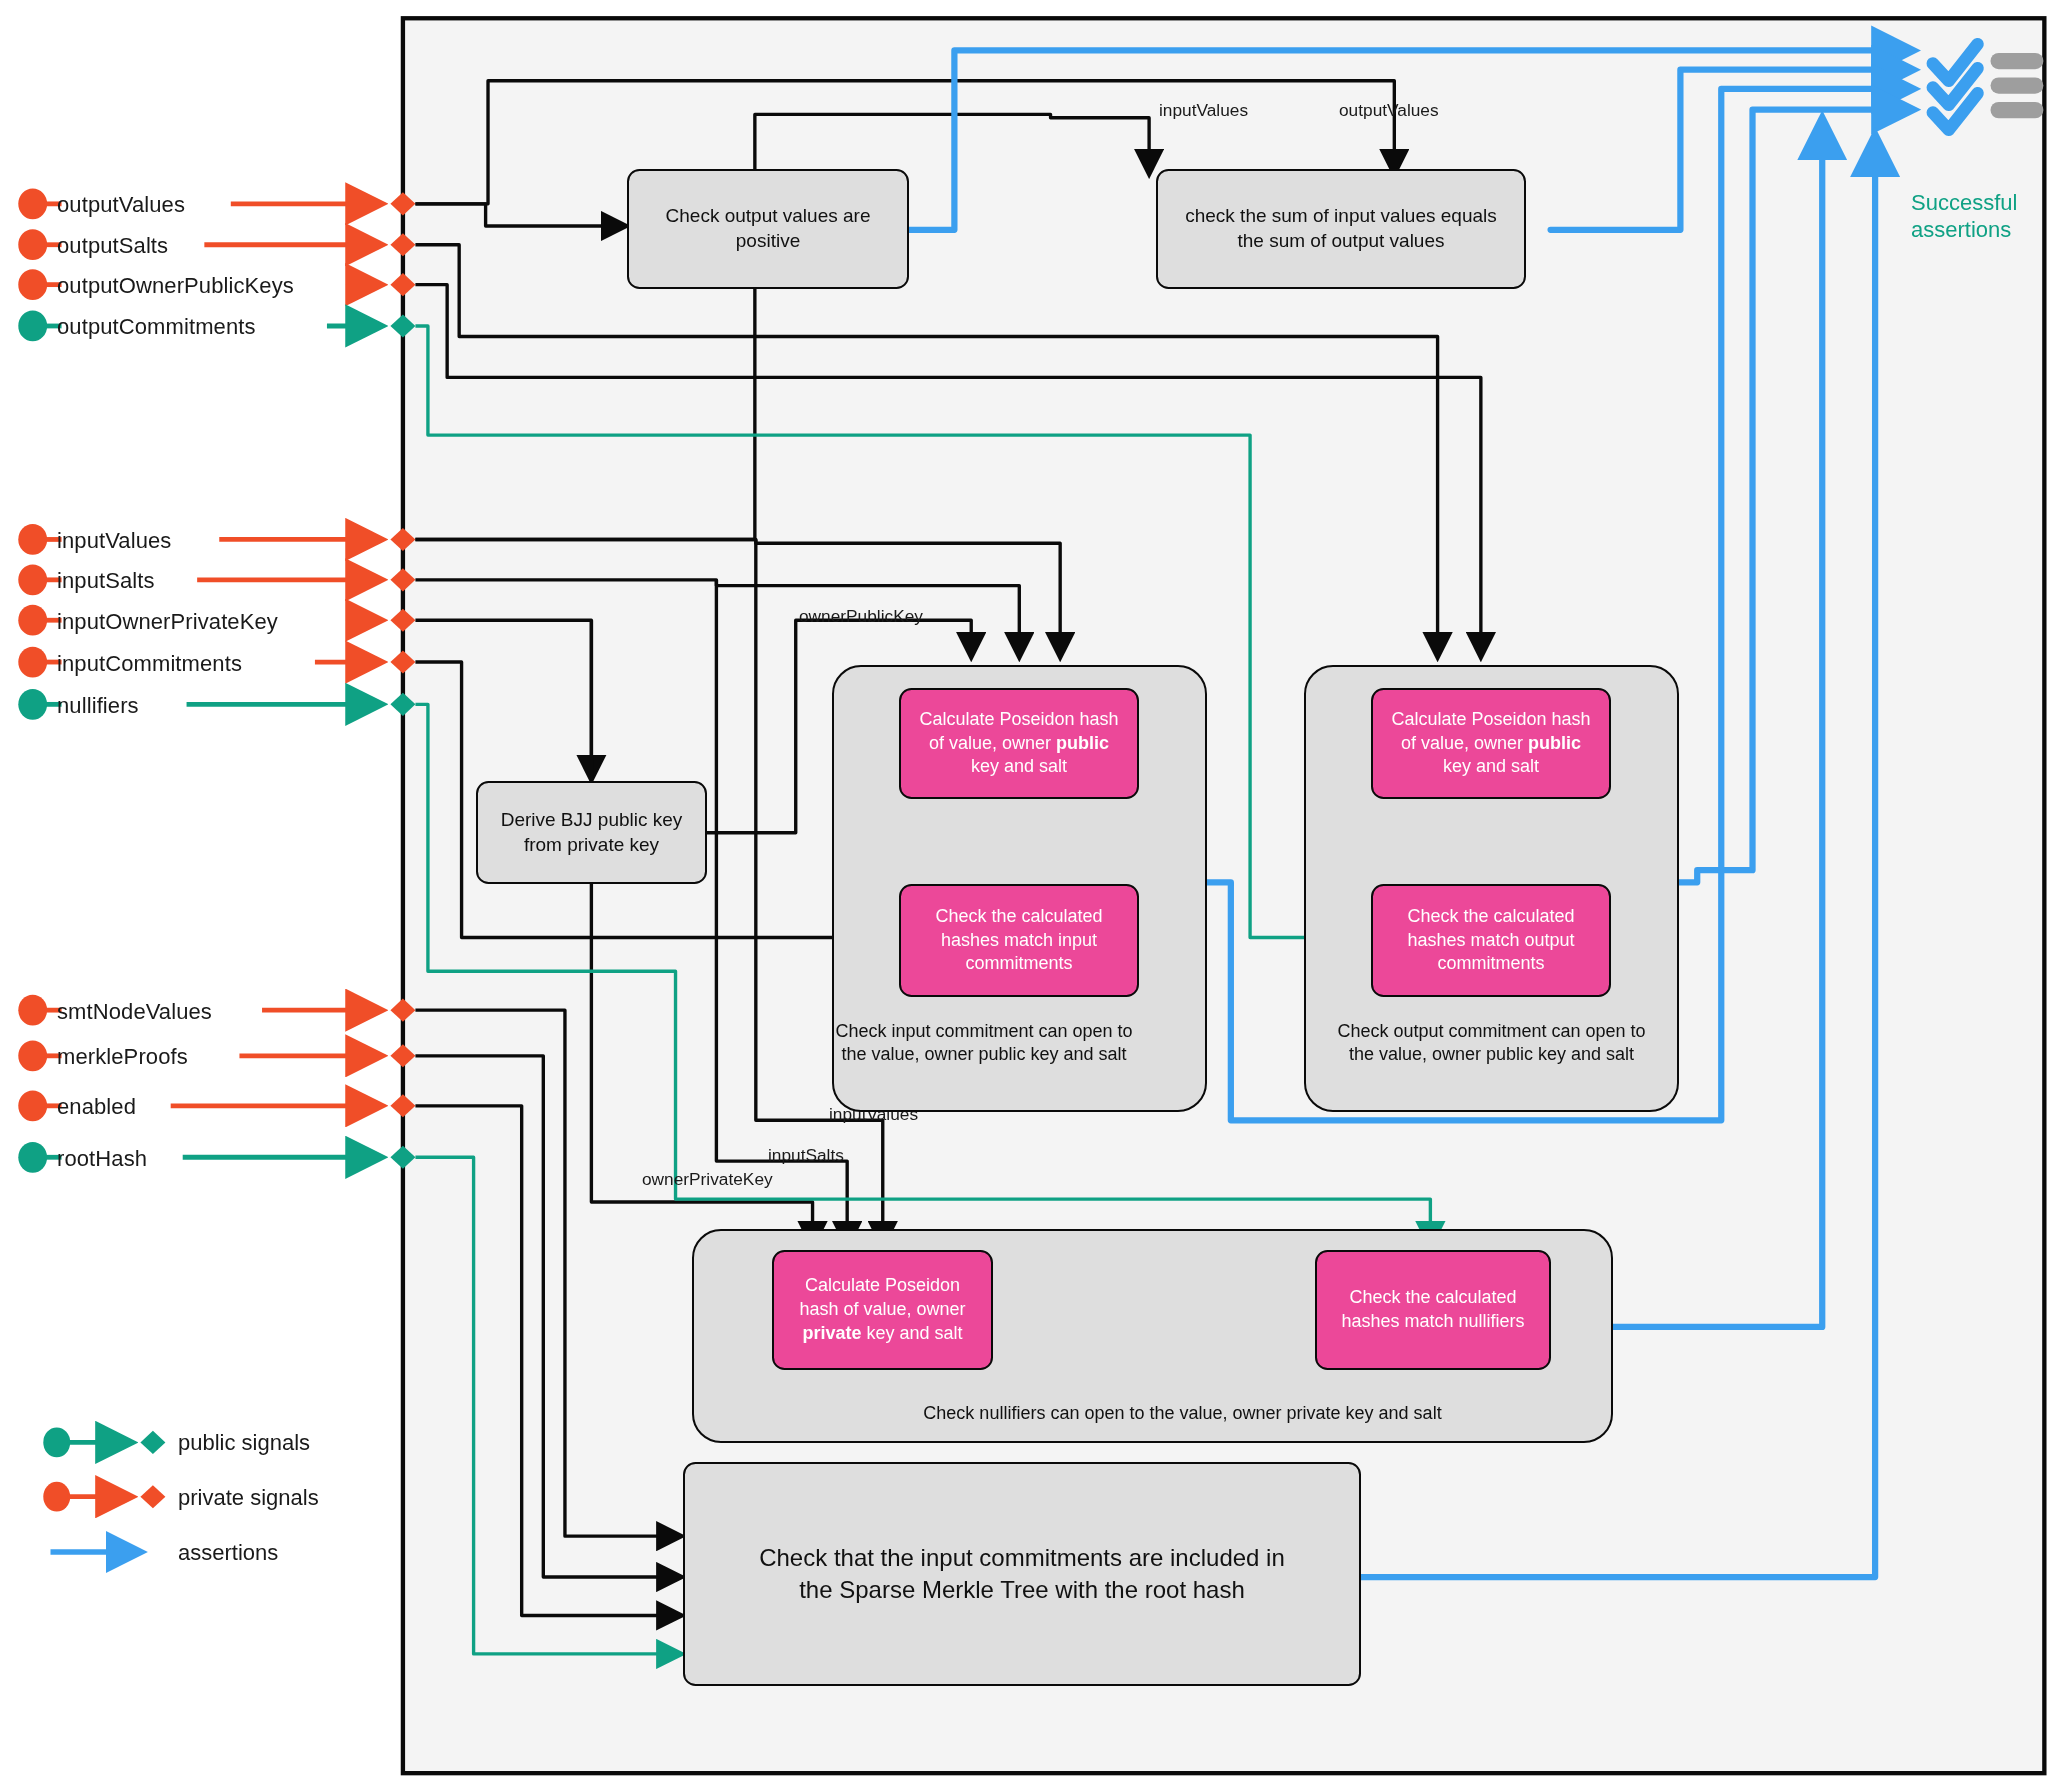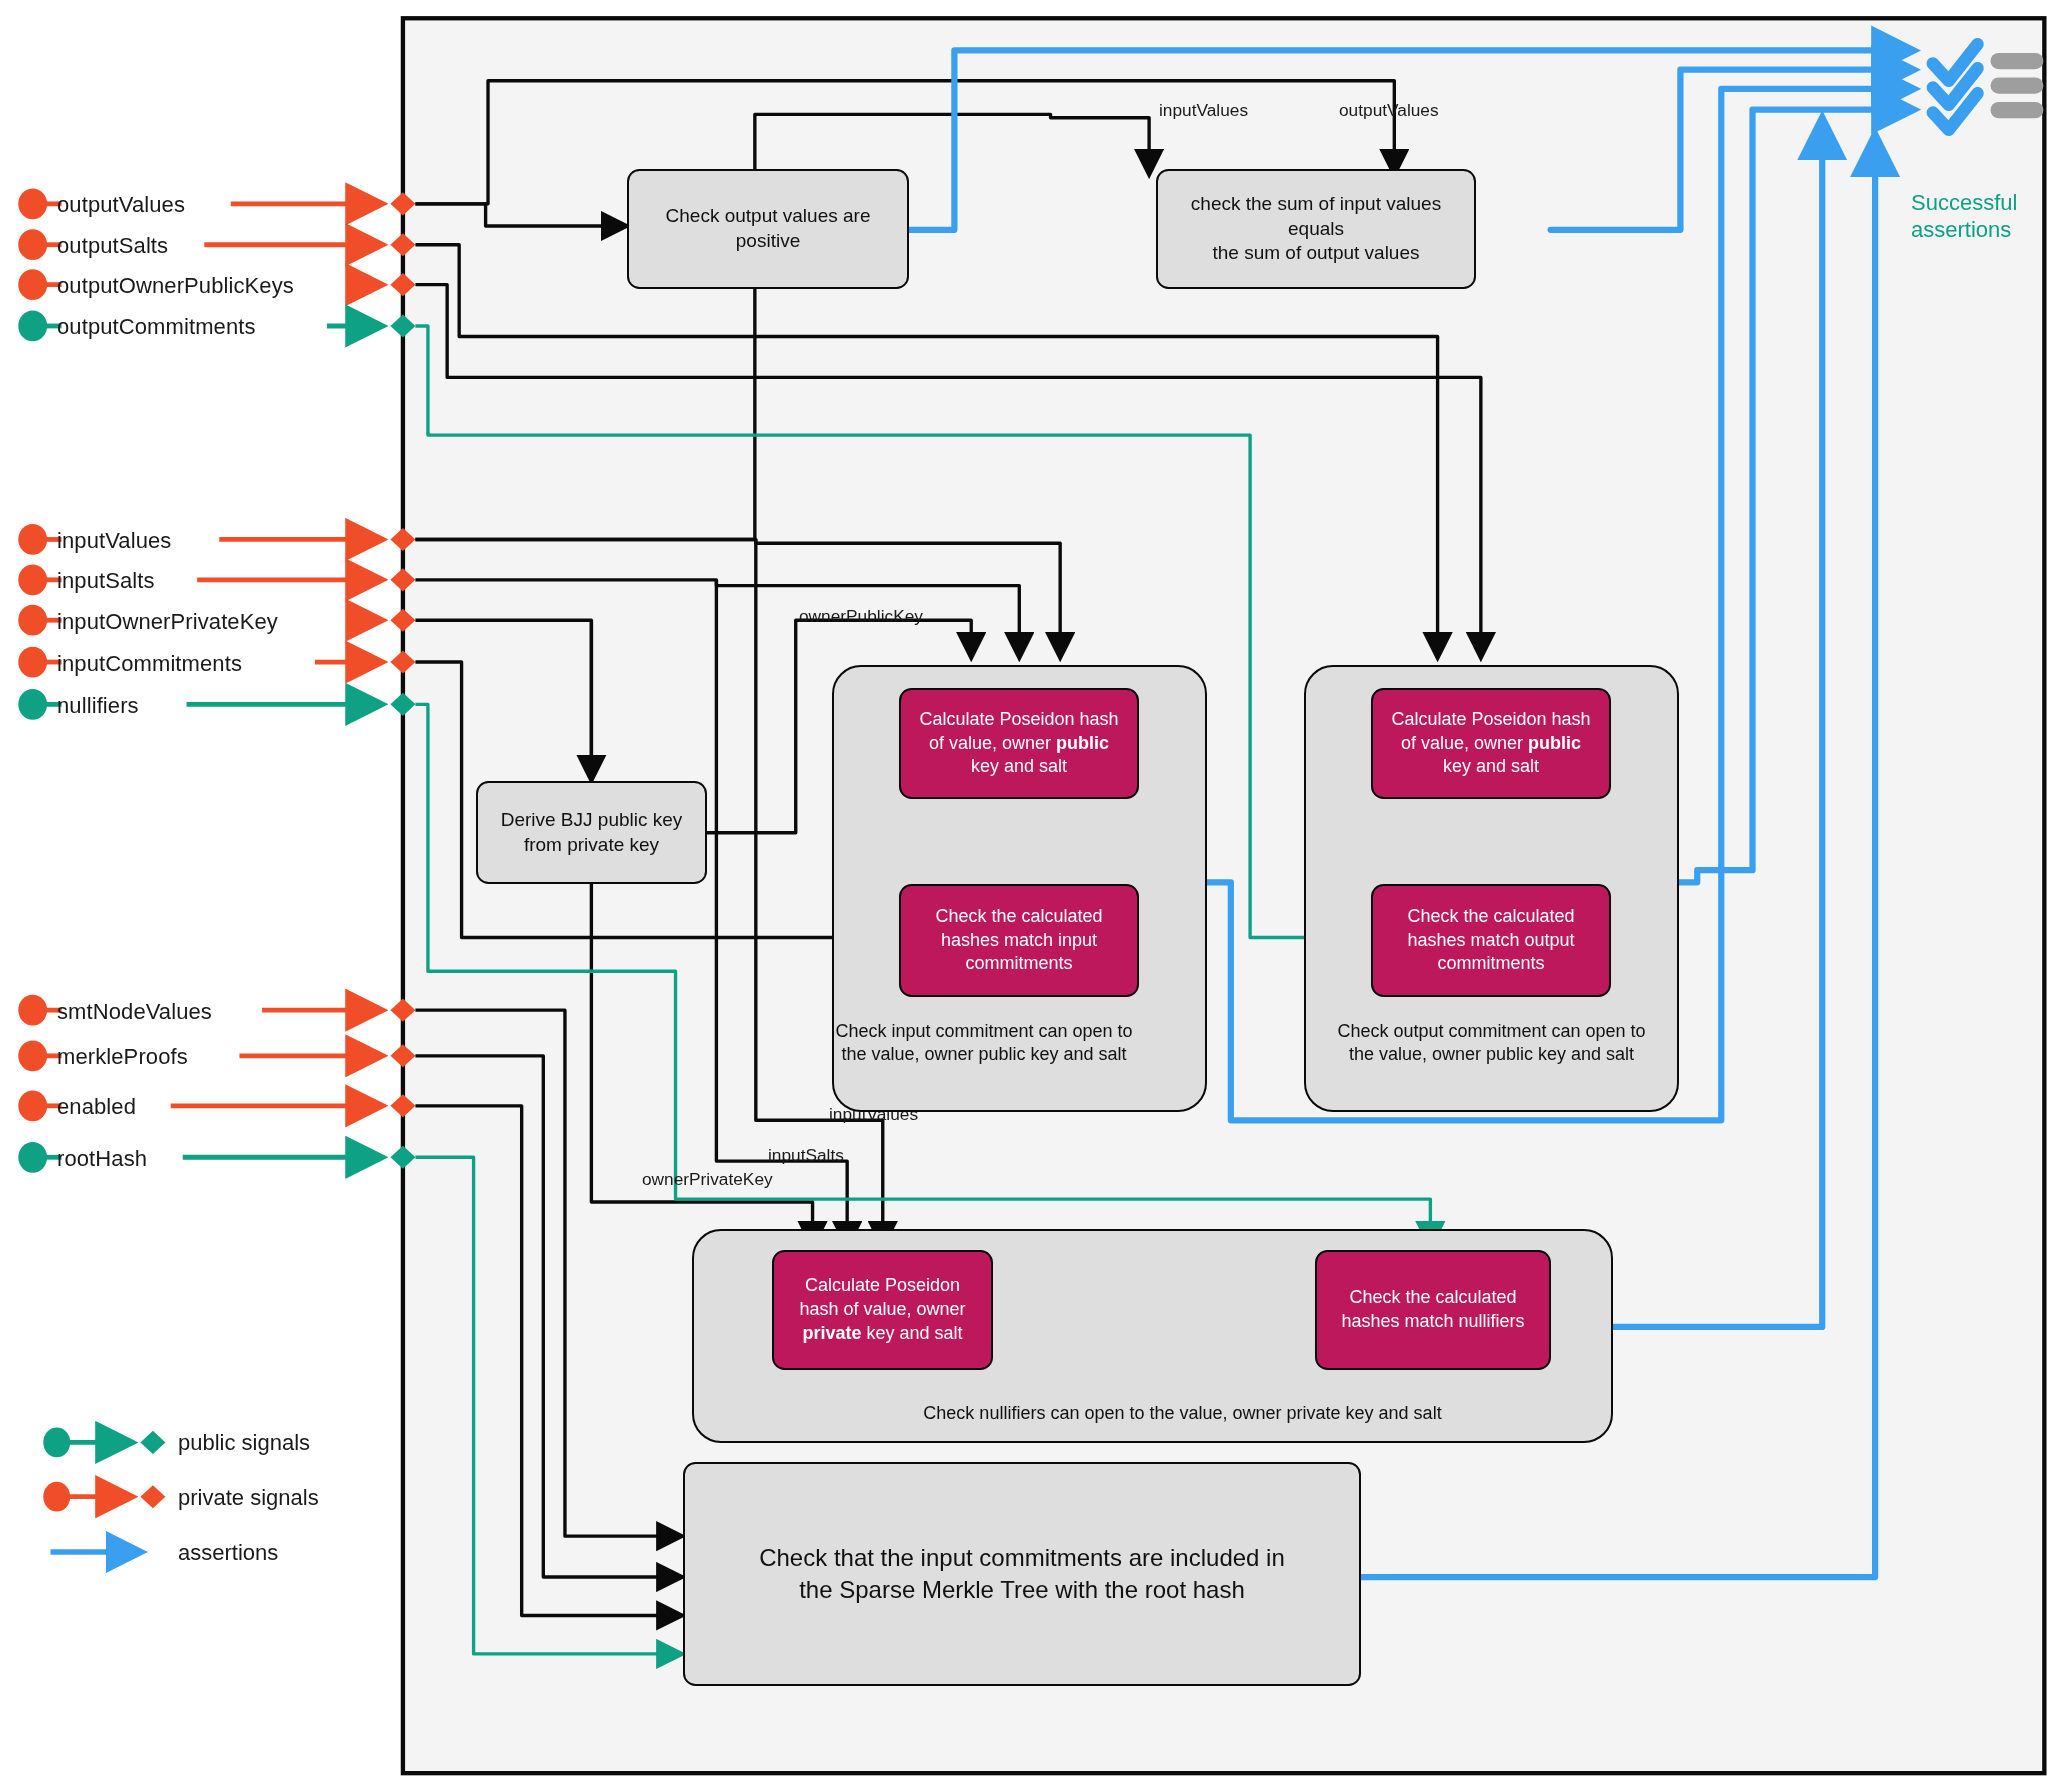--- a/index.html
+++ b/index.html
@@ -9,21 +9,21 @@
 
   .sig-label{position:absolute;font-size:22px;color:#1a1a1a;white-space:nowrap;letter-spacing:0.1px;}
   .legend-label{position:absolute;font-size:22px;color:#1a1a1a;white-space:nowrap;}
   .edge-label{position:absolute;font-size:17.3px;color:#1a1a1a;white-space:nowrap;}
   .succ-label{position:absolute;font-size:22px;color:#0FA184;line-height:1.22;white-space:nowrap;}
 
   .node{position:absolute;box-sizing:border-box;display:flex;align-items:center;
         justify-content:center;text-align:center;}
   .node-light{background:#dedede;border:2.9px solid #0a0a0a;border-radius:12.5px;
         color:#111;font-size:19px;line-height:1.3;}
-  .node-dark{background:#be185d;border:2.4px solid #0a0a0a;border-radius:12.5px;
+  .node-dark{background:#ec4899;border:2.4px solid #0a0a0a;border-radius:12.5px;
         color:#ffffff;font-size:18px;line-height:1.32;justify-content:center;}
   .group-box{position:absolute;box-sizing:border-box;background:#dedede;
         border:2.9px solid #0a0a0a;border-radius:29px;}
   .group-caption{position:absolute;text-align:center;font-size:18px;color:#111;line-height:1.3;}
   .big-node{font-size:24px;line-height:1.35;}
 </style>
 </head>
 <body>
 
 <div id="stage">
@@ -252,21 +252,21 @@
   <div class="edge-label" style="left:799px;top:606px;">ownerPublicKey</div>
   <div class="edge-label" style="left:926px;top:817px;">calculatedHashes</div>
   <div class="edge-label" style="left:1404px;top:817px;">calculatedHashes</div>
   <div class="edge-label" style="left:1055px;top:1315px;">calculatedHashes</div>
   <div class="edge-label" style="left:829px;top:1104px;">inputValues</div>
   <div class="edge-label" style="left:768px;top:1145px;">inputSalts</div>
   <div class="edge-label" style="left:642px;top:1169px;">ownerPrivateKey</div>
 
   <div class="node node-light" style="left:627px;top:169px;width:282px;height:120px;padding:0 21px;">Check output values are positive</div>
 
-  <div class="node node-light" style="left:1156px;top:169px;width:320px;height:120px;padding:0 14.4px;">
+  <div class="node node-light" style="left:1156px;top:169px;width:370px;height:120px;padding:0 14.4px;">
     <div>
       <div>check the sum of input values equals</div>
       <div>the sum of output values</div>
     </div>
   </div>
 
   <div class="node node-light" style="left:476px;top:781px;width:231px;height:103px;padding:0 13.5px;">
     <div>
       <div>Derive BJJ public key</div>
       <div>from private key</div>

